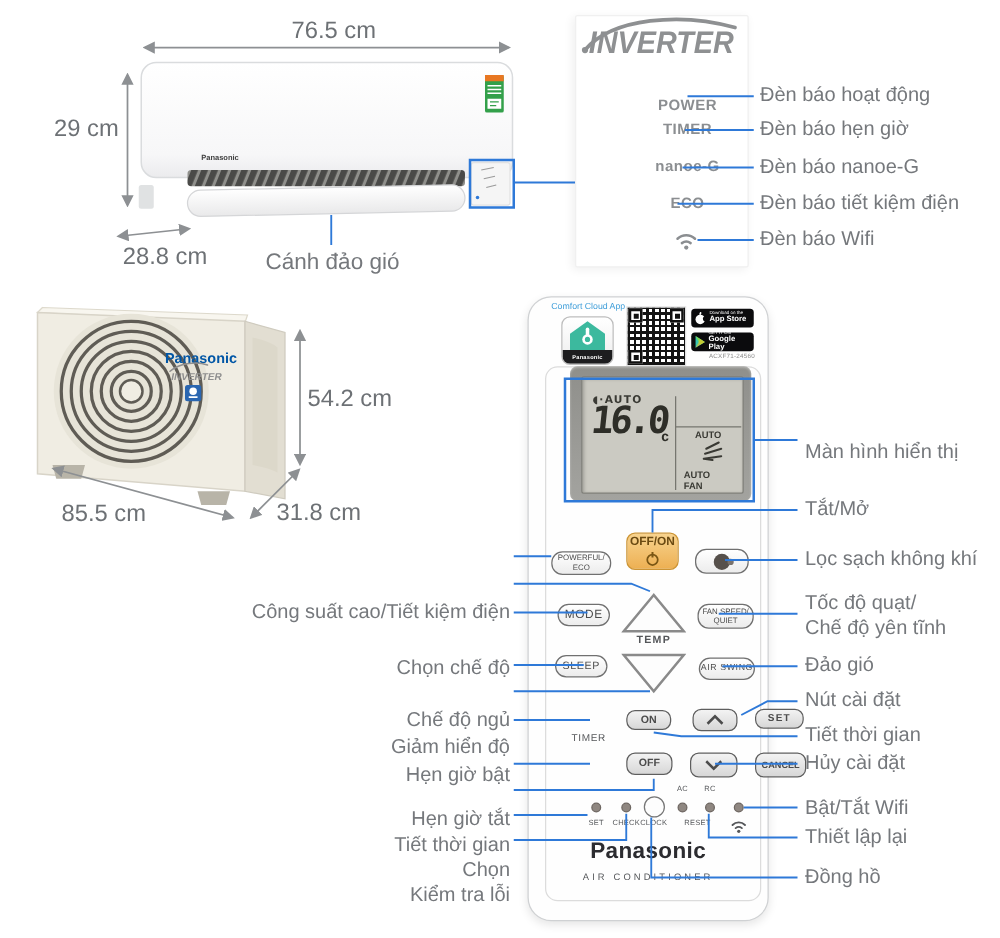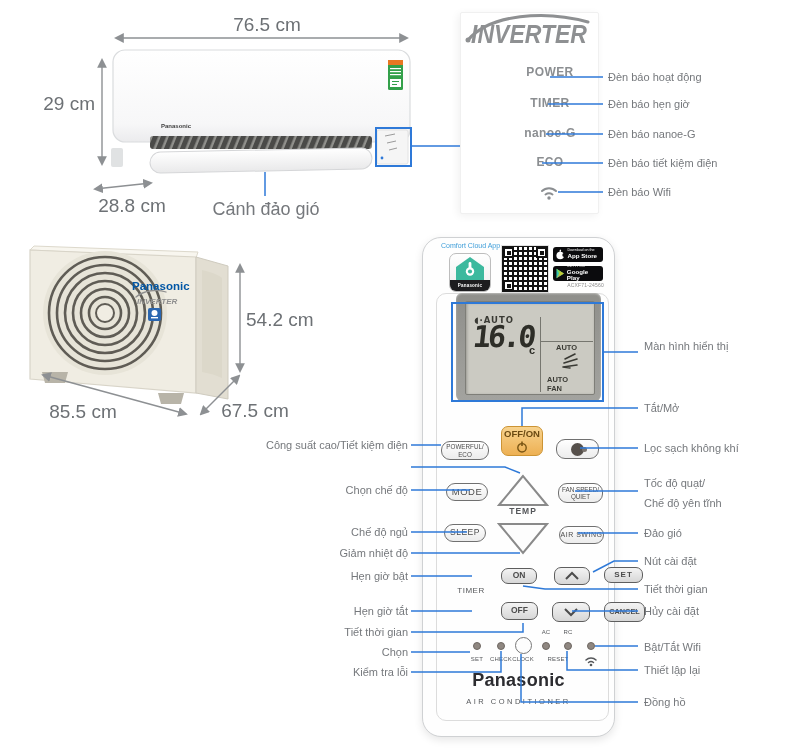--- a/index.html
+++ b/index.html
@@ -1,22 +1,22 @@
 <!DOCTYPE html>
 <html><head>
 <meta charset="utf-8">
 <style>
   html,body{margin:0;padding:0;background:#fff;}
   #stage{position:relative;width:800px;height:750px;background:#ffffff;overflow:hidden;
          font-family:"Liberation Sans",sans-serif;}
   svg{display:block}
   .abs{position:absolute;}
   
-  .lbl{position:absolute;font-size:11px;color:#75787c;white-space:nowrap;line-height:20px;}
-  .lbl.right-align{text-align:right;}
+  .lbl{position:absolute;font-size:16px;color:#75787c;white-space:nowrap;line-height:20px;}
+  .lbl.right-align{text-align:right;margin-top:45px;}
   .pre{white-space:pre-line;}
   .dim{position:absolute;font-size:19px;color:#6d7175;white-space:nowrap;}
   .center{text-align:center;}
   
   #ind-card{position:absolute;left:460px;top:12px;width:137px;height:200px;background:#fff;
             border:1px solid #f0f0f0;border-radius:2px;box-shadow:-2px 2px 8px rgba(0,0,0,.06);z-index:2;}
   #inverter-logo{position:absolute;left:466px;top:20px;width:126px;text-align:center;
      font-size:25px;font-style:italic;font-weight:900;color:#8e9092;transform:scaleX(.92);
      letter-spacing:0;z-index:3;}
   .kw{position:absolute;left:520px;width:60px;text-align:center;font-size:12px;font-weight:600;
@@ -169,41 +169,41 @@
       <g>
         <rect x="148" y="308" width="13" height="13" rx="2" fill="#2a66b0"></rect>
         <circle cx="154.5" cy="313" r="3" fill="#fff"></circle>
         <rect x="151" y="317" width="7" height="1.4" fill="#fff"></rect>
       </g>
     </g>
   </svg>
 
   <div id="ind-card"></div>
   <div id="inverter-logo">INVERTER</div>
-  <div class="kw" style="top:65px">POWER</div>
+  <div class="kw" style="top:77px">POWER</div>
   <div class="kw" style="top:96px">TIMER</div>
   <div class="kw" style="top:126px">nanoe-G</div>
   <div class="kw" style="top:155px">ECO</div>
   <svg class="abs z3" style="left:538px;top:183px" width="22" height="18" viewBox="0 0 22 18">
     <path d="M4,8 a10,10 0 0 1 14,0" stroke="#8b8e91" stroke-width="2" fill="none" stroke-linecap="round"></path>
     <path d="M7.5,11.5 a6,6 0 0 1 7,0" stroke="#8b8e91" stroke-width="2" fill="none" stroke-linecap="round"></path>
     <circle cx="11" cy="15" r="1.7" fill="#8b8e91"></circle>
   </svg>
   <div class="lbl" style="left:608px;top:67px">Đèn báo hoạt động</div>
   <div class="lbl" style="left:608px;top:94px">Đèn báo hẹn giờ</div>
   <div class="lbl" style="left:608px;top:124px">Đèn báo nanoe-G</div>
   <div class="lbl" style="left:608px;top:153px">Đèn báo tiết kiệm điện</div>
   <div class="lbl" style="left:608px;top:182px">Đèn báo Wifi</div>
 
   <div class="dim center" style="left:217px;top:14px;width:100px">76.5 cm</div>
   <div class="dim" style="left:25px;top:93px;width:70px;text-align:right">29 cm</div>
   <div class="dim center" style="left:82px;top:195px;width:100px">28.8 cm</div>
   <div class="dim" style="left:246px;top:309px">54.2 cm</div>
   <div class="dim center" style="left:33px;top:401px;width:100px">85.5 cm</div>
-  <div class="dim center" style="left:205px;top:400px;width:100px">67.5 cm</div>
+  <div class="dim center" style="left:205px;top:400px;width:100px">31.8 cm</div>
   <div class="lbl center" style="left:196px;top:199px;width:140px;font-size:18px">Cánh đảo gió</div>
 
   <div id="remote">
     <div class="rc-appname">Comfort Cloud App</div>
     <div class="rc-appicon">
       <svg width="40" height="26" viewBox="0 0 40 26">
         <path d="M20,3 L34,13 V26 H6 V13 Z" fill="#3cb99e"></path>
         <rect x="18.6" y="8" width="2.8" height="8" rx="1.4" fill="#fff"></rect>
         <circle cx="20" cy="17.5" r="4.2" fill="#fff"></circle>
         <circle cx="20" cy="17.5" r="2.1" fill="#3cb99e"></circle>
@@ -317,28 +317,28 @@
       <circle cx="8" cy="10" r="1.3" fill="#55575a"></circle>
     </svg>
 
     <div class="rc-brand">Panasonic</div>
     <div class="rc-type">AIR CONDITIONER</div>
   </div>
 
   <div class="lbl right-align" style="left:148px;top:435px;width:260px">Công suất cao/Tiết kiệm điện</div>
   <div class="lbl right-align" style="left:148px;top:480px;width:260px">Chọn chế độ</div>
   <div class="lbl right-align" style="left:148px;top:522px;width:260px">Chế độ ngủ</div>
-  <div class="lbl right-align" style="left:148px;top:543px;width:260px">Giảm nhiệt độ</div>
+  <div class="lbl right-align" style="left:148px;top:543px;width:260px">Giảm hiển độ</div>
   <div class="lbl right-align" style="left:148px;top:566px;width:260px">Hẹn giờ bật</div>
   <div class="lbl right-align" style="left:148px;top:601px;width:260px">Hẹn giờ tắt</div>
   <div class="lbl right-align" style="left:148px;top:622px;width:260px">Tiết thời gian</div>
   <div class="lbl right-align" style="left:148px;top:642px;width:260px">Chọn</div>
   <div class="lbl right-align" style="left:148px;top:662px;width:260px">Kiểm tra lỗi</div>
 
-  <div class="lbl" style="left:644px;top:336px">Màn hình hiển thị</div>
+  <div class="lbl" style="left:644px;top:352px">Màn hình hiển thị</div>
   <div class="lbl" style="left:644px;top:398px">Tắt/Mở</div>
   <div class="lbl" style="left:644px;top:438px">Lọc sạch không khí</div>
   <div class="lbl pre" style="left:644px;top:473px">Tốc độ quạt/
 Chế độ yên tĩnh</div>
   <div class="lbl" style="left:644px;top:523px">Đảo gió</div>
   <div class="lbl" style="left:644px;top:551px">Nút cài đặt</div>
   <div class="lbl" style="left:644px;top:579px">Tiết thời gian</div>
   <div class="lbl" style="left:644px;top:601px">Hủy cài đặt</div>
   <div class="lbl" style="left:644px;top:637px">Bật/Tắt Wifi</div>
   <div class="lbl" style="left:644px;top:660px">Thiết lập lại</div>

